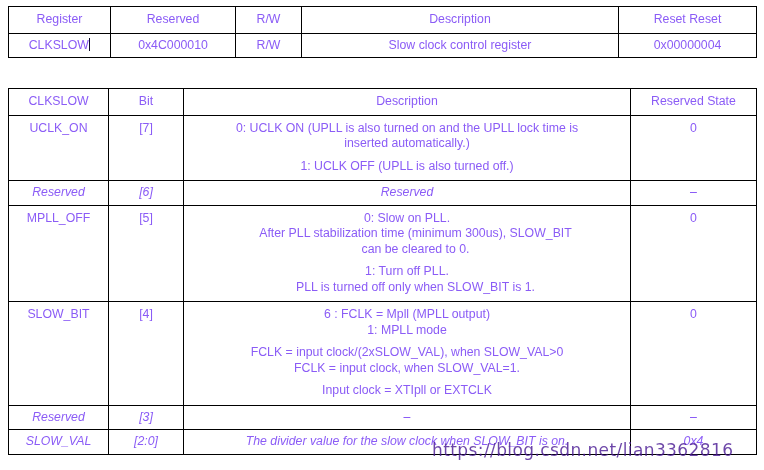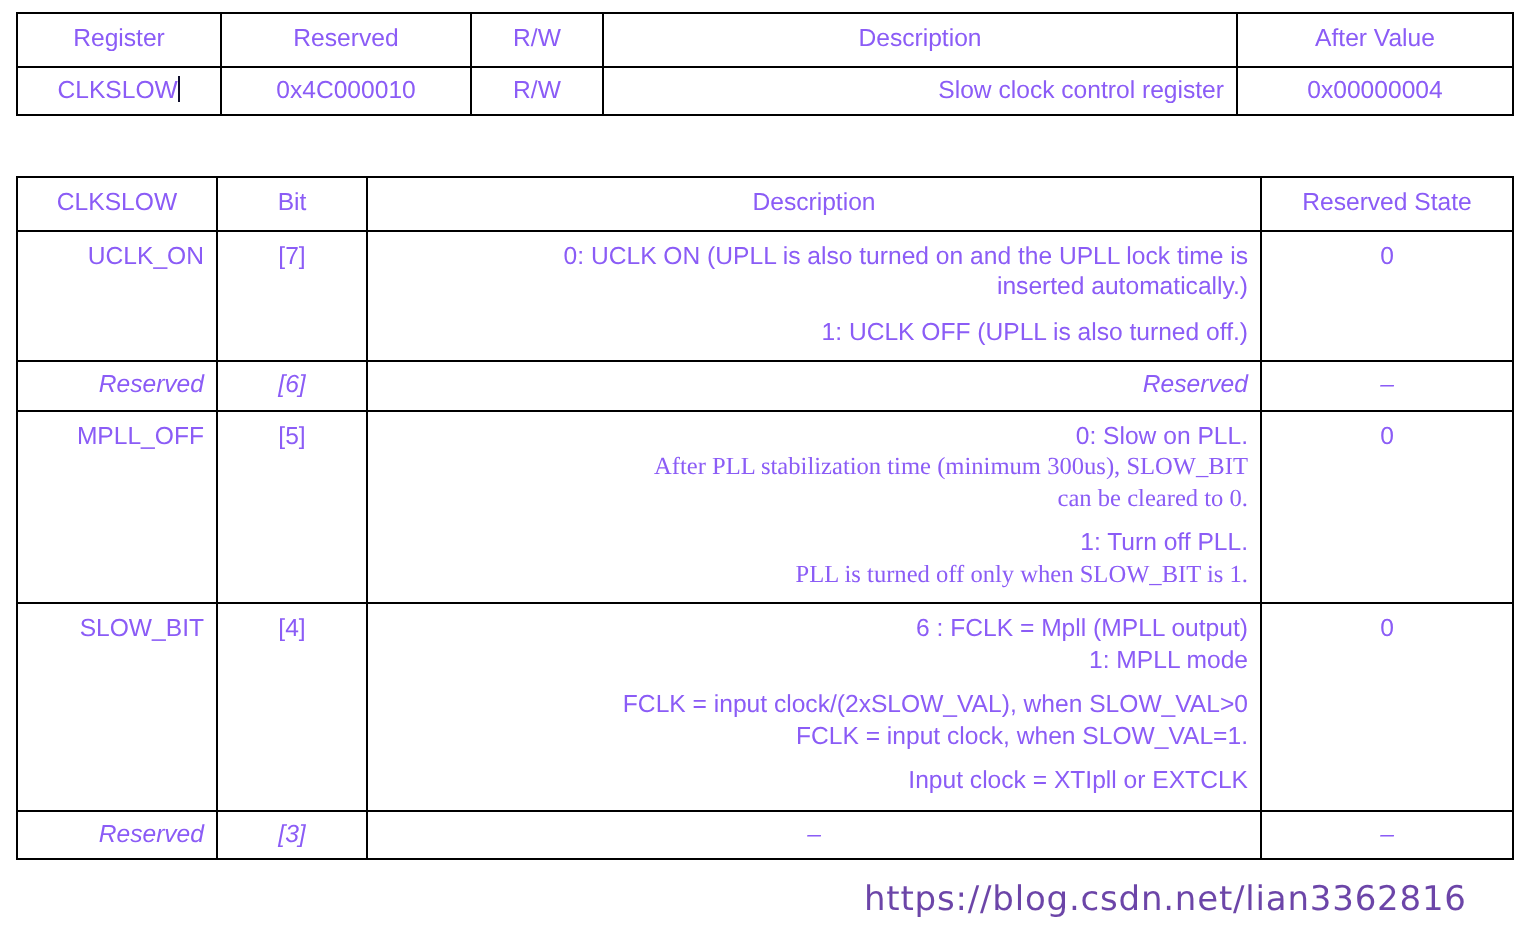--- a/index.html
+++ b/index.html
@@ -37,21 +37,21 @@
   .cellpad {
     padding: 4px 6px 4px 6px;
   }
   .hdr {
     font-weight: bold;
     text-align: center;
     font-size: 12.6px;
   }
   .hdr .cellpad { padding: 5px 4px 5px 4px; }
   .ctr { text-align: center; }
-  .lft { text-align: right; }
+  .lft { text-align: center; }
 
   
   #table-one {
     position: absolute;
     left: 8px;
     top: 6px;
     width: 748px;
   }
   #table-one col.c-register { width: 102px; }
   #table-one col.c-address  { width: 125px; }
@@ -78,21 +78,21 @@
     top: 88px;
     width: 748px;
   }
   #table-two col.c-name  { width: 100px; }
   #table-two col.c-bit   { width: 75px;  }
   #table-two col.c-desc  { width: 447px; }
   #table-two col.c-init  { width: 126px; }
 
   .desc-block { }
   .desc-line { white-space: nowrap; }
-  .desc-indent { padding-left: 17px; font-family: Liberation Serif, serif; }
+  .desc-indent { padding-left: 17px; }
   .gap-top { margin-top: 7px; }
 
   .row-tall   .cellpad { padding-top: 5px; padding-bottom: 6px; }
   .row-short  .cellpad { padding-top: 4px; padding-bottom: 4px; font-style: italic; }
 
   .dash { letter-spacing: 0; }
 
   
   #watermark {
     position: absolute;
@@ -127,21 +127,21 @@
       <th class="hdr">
         <div class="cellpad">Reserved</div>
       </th>
       <th class="hdr">
         <div class="cellpad">R/W</div>
       </th>
       <th class="hdr">
         <div class="cellpad">Description</div>
       </th>
       <th class="hdr">
-        <div class="cellpad">After Value</div>
+        <div class="cellpad">Reset Reset</div>
       </th>
     </tr>
   </thead>
   <tbody>
     <tr>
       <td class="ctr">
         <div class="cellpad">
           <span class="caret-wrap"><span>CLKSLOW</span><span class="caret"></span></span>
         </div>
       </td>
@@ -272,17 +272,31 @@
         <div class="cellpad">[3]</div>
       </td>
       <td class="ctr dash">
         <div class="cellpad">–</div>
       </td>
       <td class="ctr dash">
         <div class="cellpad">–</div>
       </td>
     </tr>
 
+    <tr class="row-short">
+      <td class="lft">
+        <div class="cellpad">SLOW_VAL</div>
+      </td>
+      <td class="ctr">
+        <div class="cellpad">[2:0]</div>
+      </td>
+      <td class="lft">
+        <div class="cellpad">The divider value for the slow clock when SLOW_BIT is on.</div>
+      </td>
+      <td class="ctr">
+        <div class="cellpad">0x4</div>
+      </td>
+    </tr>
 
   </tbody>
 </table>
 
 <div id="watermark">https://blog.csdn.net/lian3362816</div>
 
 </body></html>

